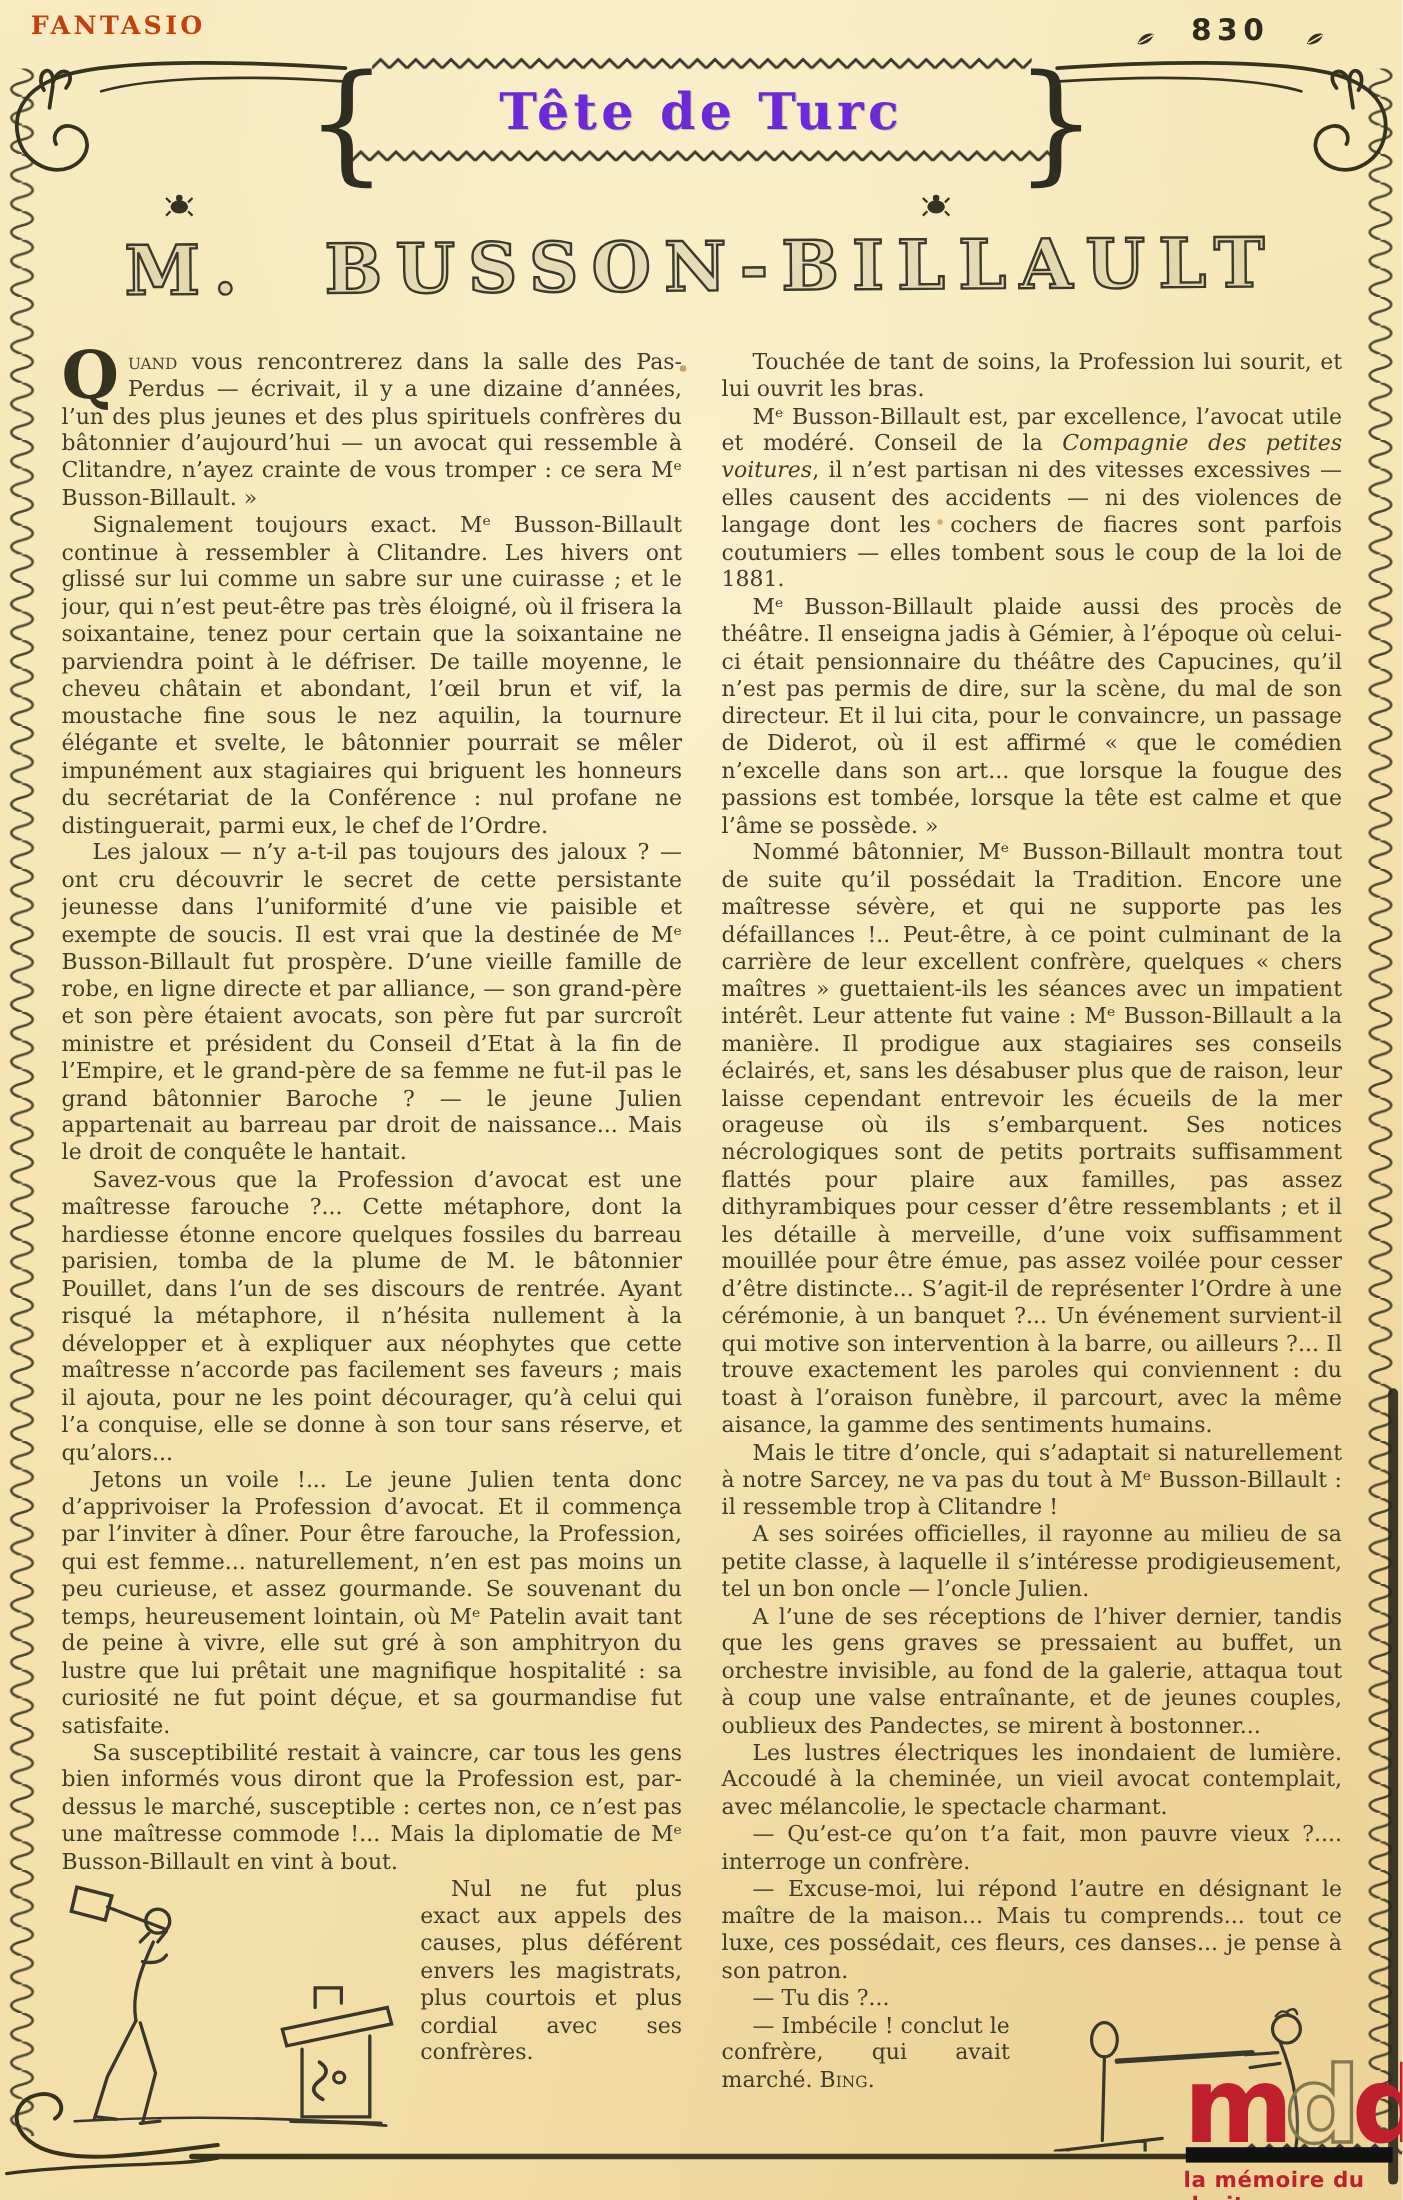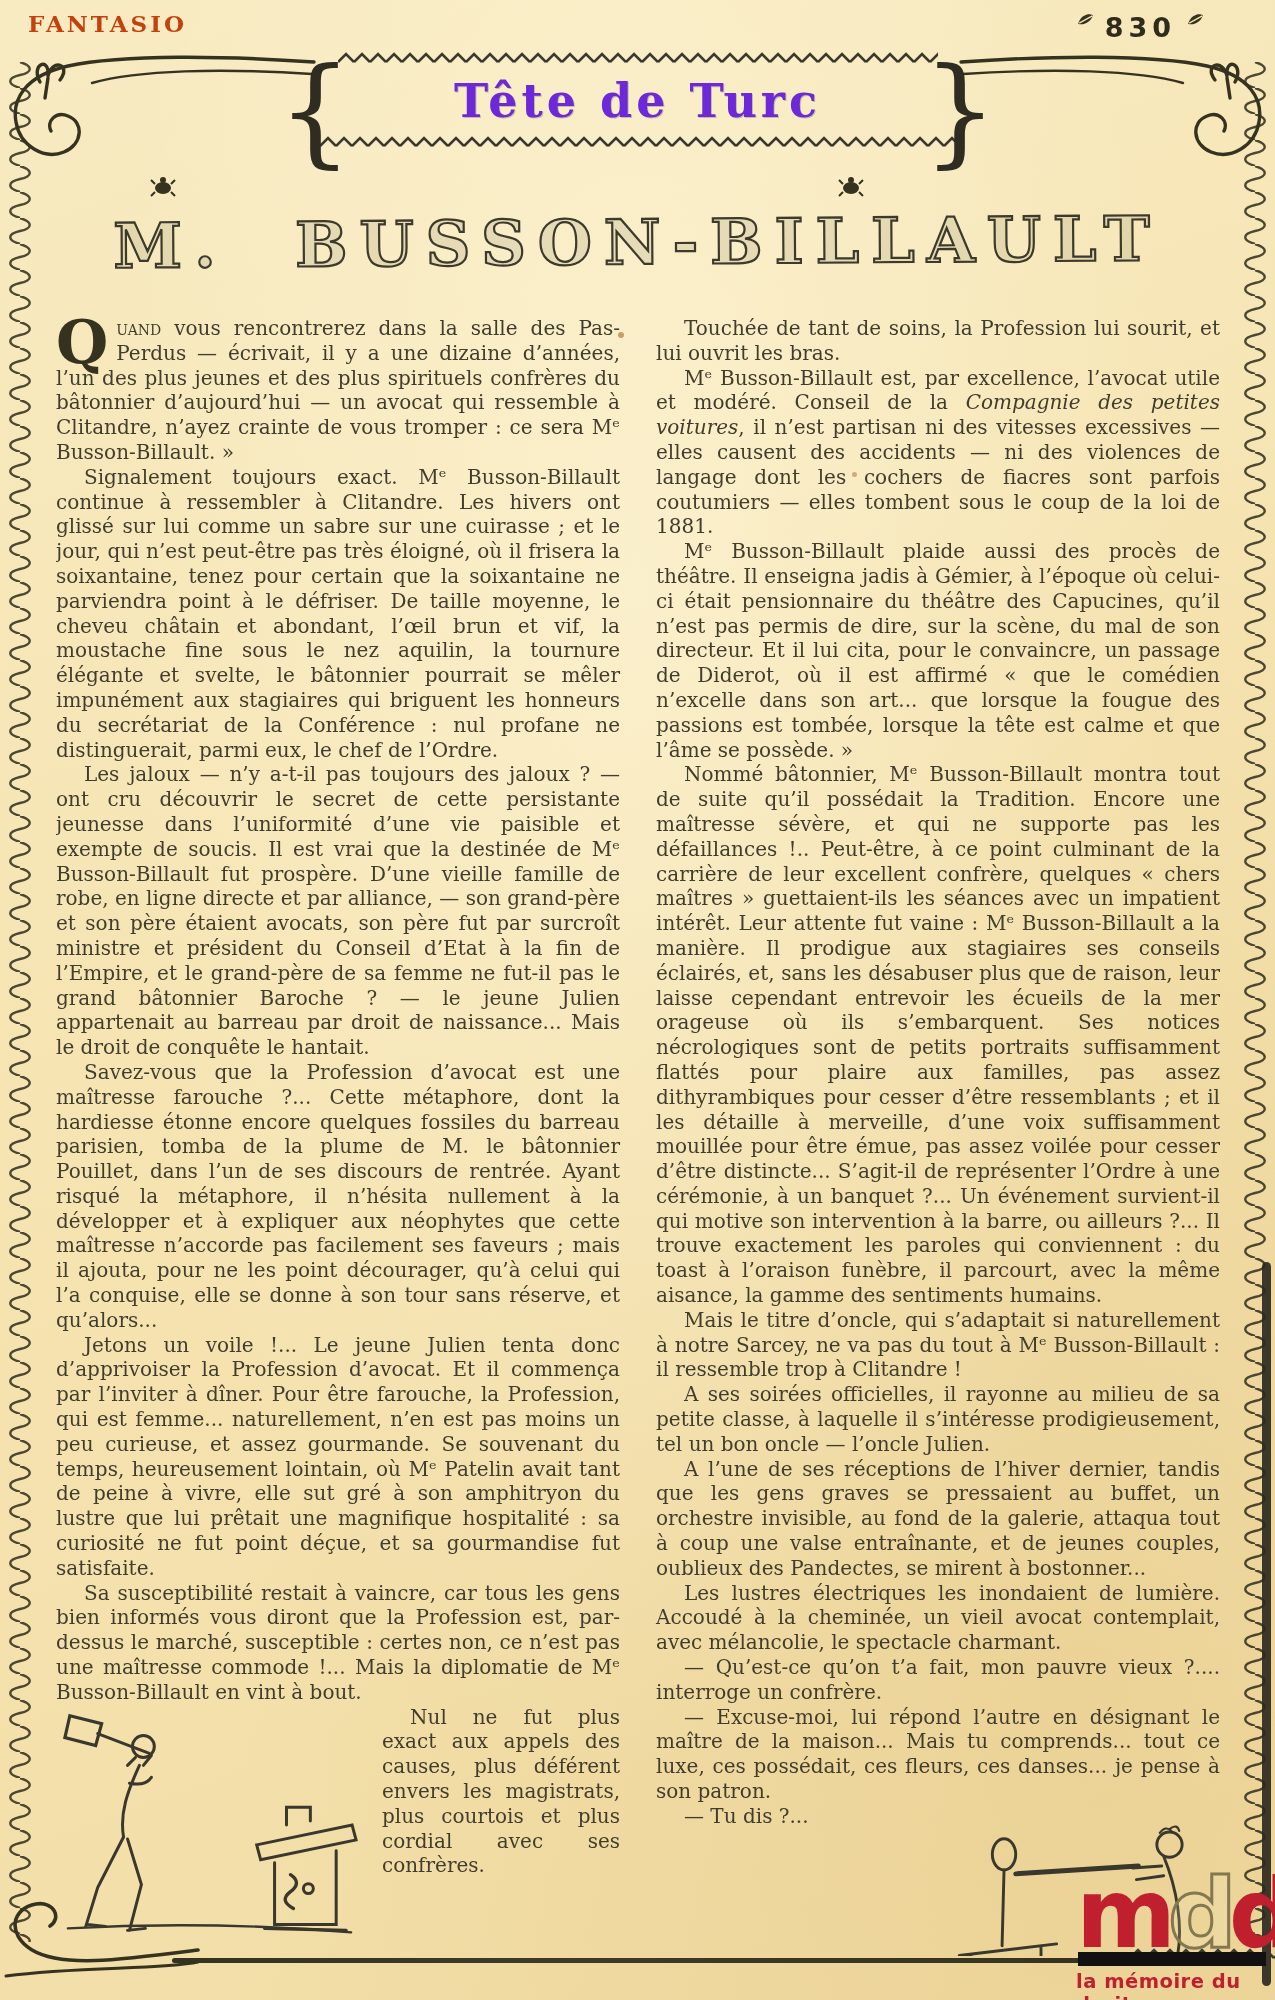--- a/index.html
+++ b/index.html
@@ -5,21 +5,21 @@
   html,body{margin:0;padding:0;}
   body{width:1275px;height:2000px;position:relative;overflow:hidden;
        font-family:"DejaVu Serif",serif;color:#3a372c;
        background:
          radial-gradient(ellipse at 50% 30%, rgba(255,248,222,.55), rgba(255,248,222,0) 60%),
          radial-gradient(ellipse at 85% 85%, rgba(222,190,120,.35), rgba(222,190,120,0) 55%),
          linear-gradient(160deg,#f8ebc2 0%,#f6e4b2 45%,#f1dca4 100%);}
   .abs{position:absolute;}
   
   .hdr-mag{left:28px;top:10px;font-weight:bold;font-size:23px;letter-spacing:3px;color:#c2410c;}
-  .hdr-num{right:70px;top:12px;display:flex;align-items:flex-start;gap:10px;}
+  .hdr-num{right:70px;top:12px;display:flex;align-items:flex-end;gap:32px;}
   .hdr-num b{font-size:27px;letter-spacing:5px;color:#2f2c1d;font-family:"DejaVu Sans",sans-serif;}
   .leaf{width:19px;height:15px;display:inline-block;}
   
   .corner{top:48px;width:312px;height:120px;}
   .corner-l{left:6px;} .corner-r{right:6px;transform:scaleX(-1);}
   .banner{left:50%;transform:translateX(-50%);top:52px;width:640px;text-align:center;}
   .zz{display:block;margin:0 auto;}
   .banner-title{font-size:46px;font-weight:bold;color:#6d28d9;margin:10px 0 8px 0;
                 letter-spacing:4px;text-shadow:1px 1px 0 rgba(47,44,34,.25);}
   .brace{position:absolute;top:-6px;font-size:118px;font-weight:normal;color:#2f2c22;line-height:130px;
@@ -192,20 +192,21 @@
             <path d="M238 48 C252 82 258 120 252 152"></path>
             <path d="M236 58 L206 60 M238 68 L210 72"></path>
             <path d="M252 152 L232 216 L226 250 M224 248 L244 250"></path>
             <path d="M256 150 L282 212 L288 248"></path>
             <path d="M262 250 L306 254 M268 260 L300 262" stroke-width="3.4"></path>
           </g>
         </svg>
       </figure>
       <div>
           <p><span>— Tu dis ?...</span></p>
+          <p><span>— Imbécile ! conclut le confrère, qui avait marché.   </span><span class="sc">Bing</span><span>.</span></p>
         </div>
     </div>
   </div>
 </div>
 
 <svg class="abs side side-l">
     <rect width="24" height="1880" fill="url(#coil)"></rect>
   </svg>
 <svg class="abs side side-r">
     <rect width="24" height="1880" fill="url(#coil)"></rect>

